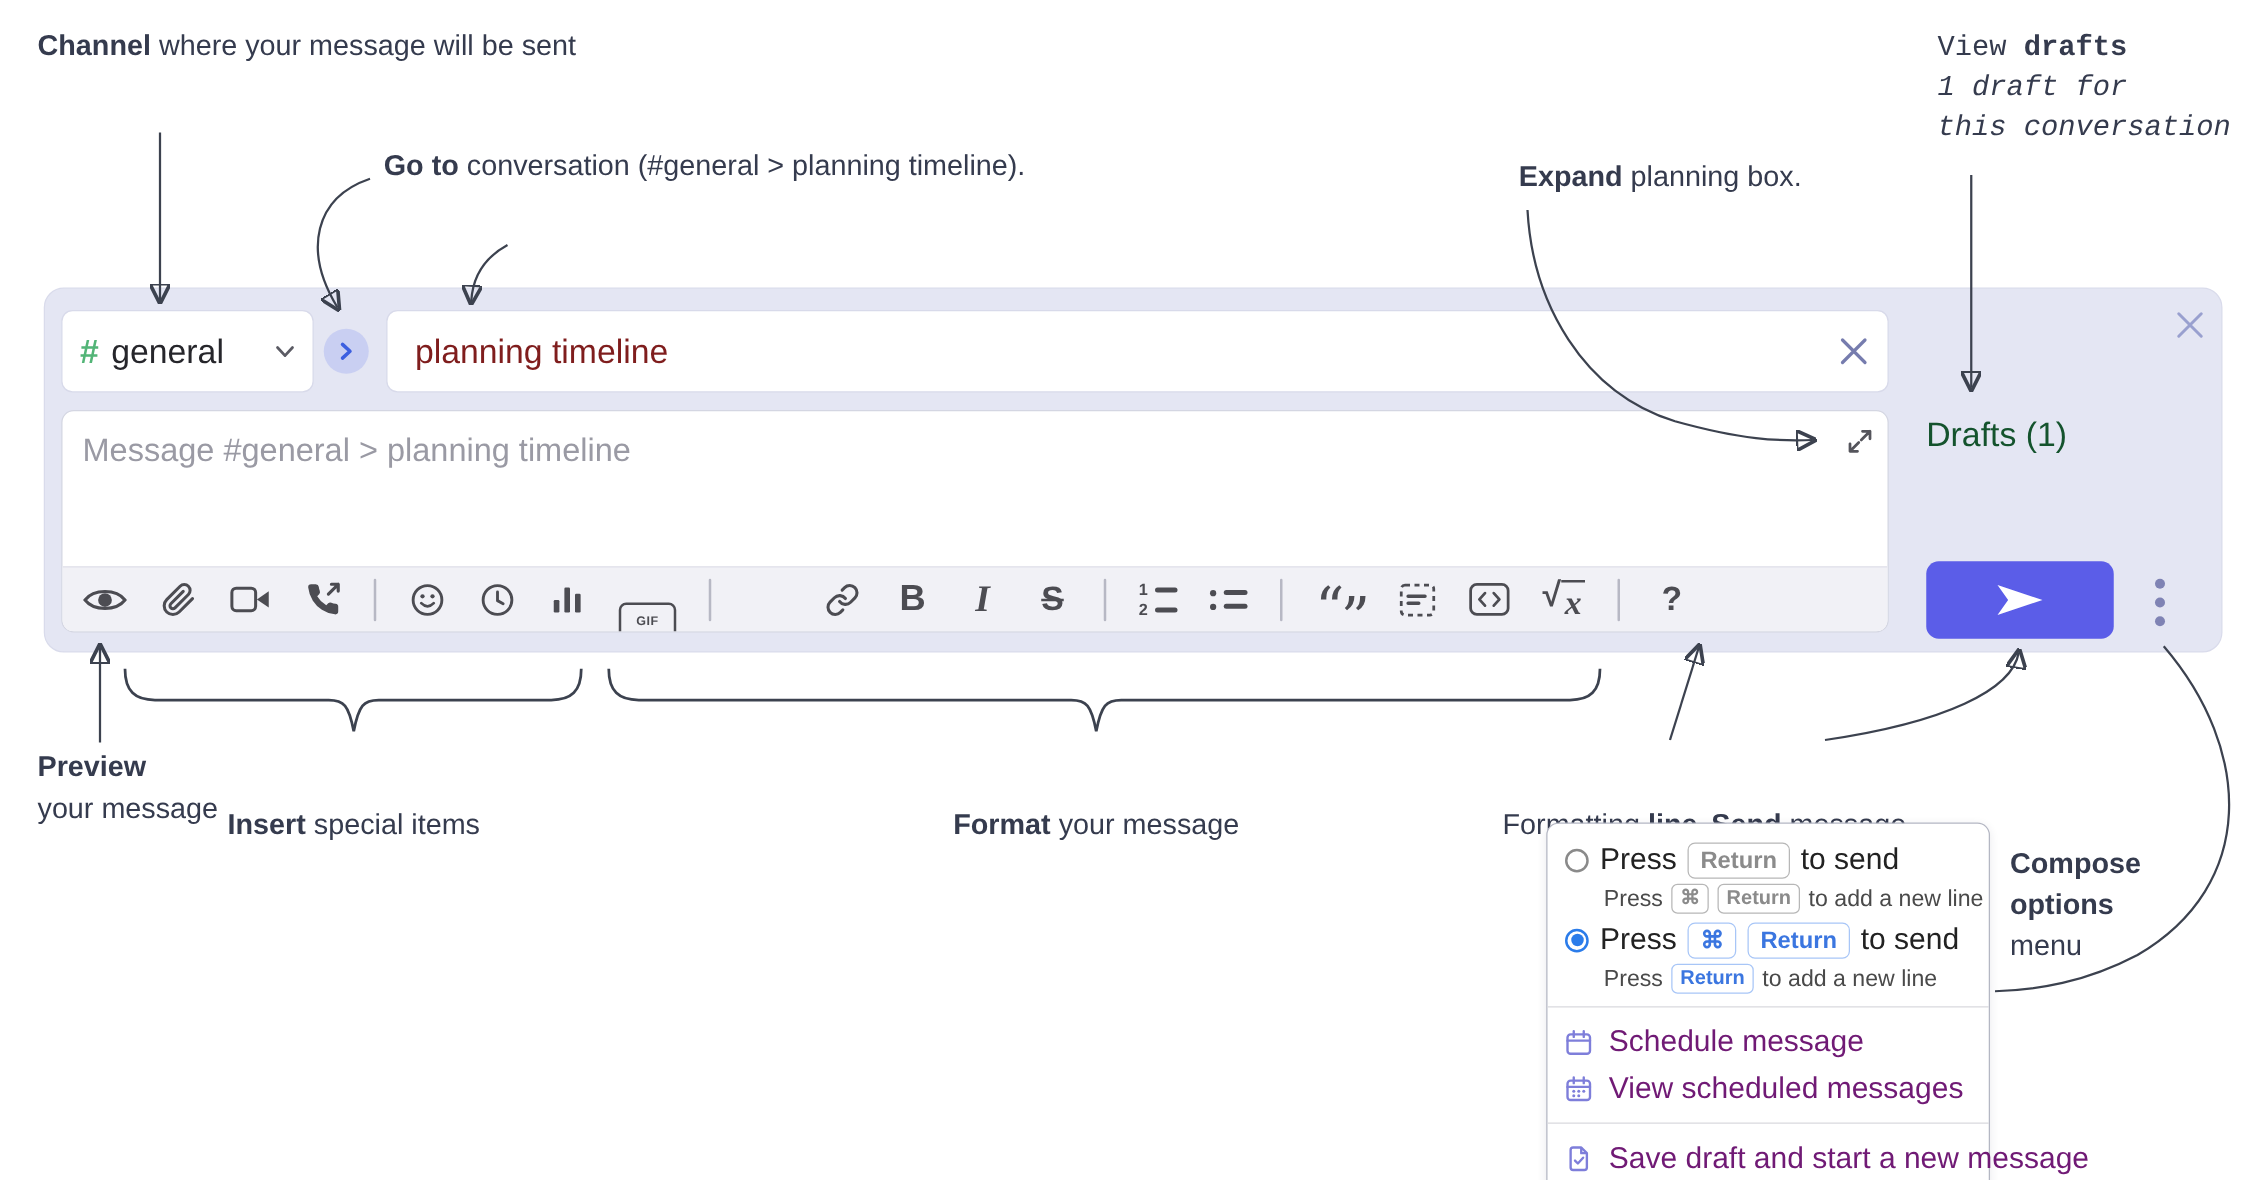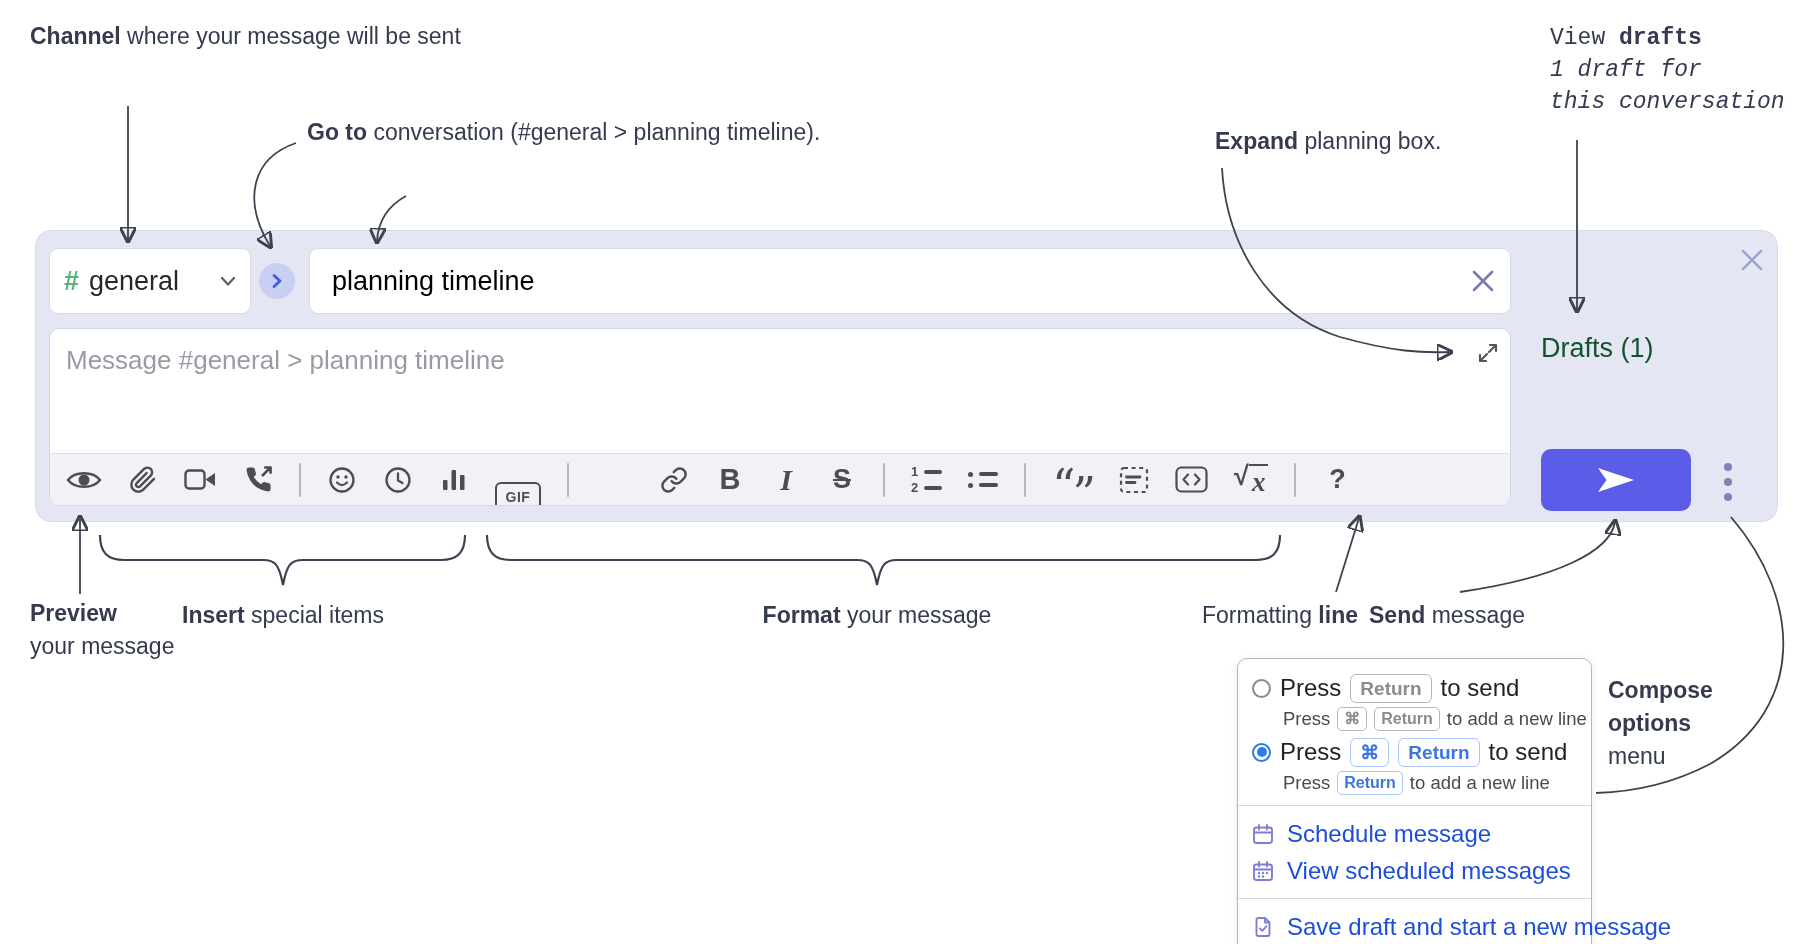--- a/index.html
+++ b/index.html
@@ -2,48 +2,48 @@
 <html><head>
 <meta charset="utf-8">
 <style>
   html,body{margin:0;padding:0;background:#fff;}
   body{font-family:"Liberation Sans",sans-serif;}
   .canvas{position:relative;width:1814px;height:944px;background:#fff;overflow:hidden;}
   
   .ann{position:absolute;font-size:23px;line-height:33px;color:#353b4e;white-space:nowrap;}
   .ann b{font-weight:700;}
   .ann .it{font-style:italic;}
-  .lbl-center{transform:translateX(-50%);}
+  .lbl-center{transform:translateX(-50%);margin-top:44px;}
   
   svg.overlay{position:absolute;left:0;top:0;z-index:20;pointer-events:none;}
   svg.overlay path{fill:none;stroke:#3c424f;stroke-width:1.8px;}
   svg.overlay path.brace{stroke-width:2.2px;}
   
   .compose{position:absolute;left:35px;top:230px;width:1743px;height:292px;background:#e4e6f3;border:1px solid #d9dbeb;border-radius:16px;box-sizing:border-box;z-index:2;}
   .box-white{position:absolute;background:#fff;border:1px solid #d8daea;border-radius:9px;box-sizing:border-box;}
   .channel-select{left:13px;top:17px;width:202px;height:66px;display:flex;align-items:center;padding:0 14px;gap:10px;cursor:pointer;}
   .hash{color:#53b577;font-size:27px;font-weight:700;}
   .channel-name{font-size:27px;color:#26262b;flex:1;}
   .goto-btn{position:absolute;left:223px;top:32px;width:36px;height:36px;border-radius:50%;background:#c9cff2;display:flex;align-items:center;justify-content:center;cursor:pointer;}
   .topic-input{left:273px;top:17px;width:1202px;height:66px;display:flex;align-items:center;padding:0 22px;}
-  .topic-text{font-size:27px;color:#000000;flex:1;}
+  .topic-text{font-size:27px;color:#7f1d1d;flex:1;}
   .icon-btn{display:flex;align-items:center;justify-content:center;cursor:pointer;}
   .topic-clear{position:absolute;right:14px;}
   .compose-close{position:absolute;left:1702px;top:15px;width:28px;height:28px;}
   .drafts-link{position:absolute;left:1505px;top:102px;font-size:27px;color:#14532d;cursor:pointer;}
   .message-box{left:13px;top:97px;width:1462px;height:178px;border:1px solid #d4d6e2;border-radius:10px;overflow:hidden;}
   .placeholder{position:absolute;left:16px;top:16px;font-size:26px;color:#9a9aa4;}
   .expand-btn{position:absolute;right:10px;top:12px;}
   .toolbar{position:absolute;left:0;right:0;bottom:0;height:52px;background:#f1f1f6;border-top:1px solid #dfe0e9;display:flex;align-items:center;padding-left:16px;gap:26px;box-sizing:border-box;}
   .tbi{display:flex;align-items:center;justify-content:center;min-width:30px;height:40px;cursor:pointer;color:#4c4c52;}
   .tb-div{width:2px;height:34px;background:#b7b8c4;border-radius:1px;}
   .tbi.txt{font-size:29px;font-weight:700;}
   .tbi.txt-i{font-family:"Liberation Serif",serif;font-style:italic;font-size:30px;font-weight:600;}
   .tbi.txt-s{font-size:27px;font-weight:600;text-decoration:line-through;}
-  .tbi.gif{border:2.2px solid #4c4c52;border-radius:6px;width:42px;height:26px;min-width:42px;font-size:14px;font-weight:700;letter-spacing:.5px;margin-top:35px;}
+  .tbi.gif{border:2.2px solid #4c4c52;border-radius:6px;width:42px;height:26px;min-width:42px;font-size:10px;font-weight:700;letter-spacing:.5px;margin-top:35px;}
   .tbi.q{font-family:"DejaVu Serif",serif;font-size:46px;letter-spacing:-3px;height:40px;line-height:10px;}
   .q1{position:relative;top:6px;}
   .q2{position:relative;top:14px;}
   .numlist,.bullist{display:flex;flex-direction:column;gap:6px;}
   .nrow{display:flex;align-items:center;gap:5px;}
   .nrow i{font-style:normal;font-size:13px;font-weight:700;line-height:10px;width:8px;}
   .nrow .bar{width:18px;height:4px;background:#4c4c52;border-radius:2px;display:inline-block;}
   .brow{display:flex;align-items:center;gap:6px;}
   .brow .dot{width:5px;height:5px;border-radius:50%;background:#4c4c52;display:inline-block;}
   .brow .bar{width:19px;height:4px;background:#4c4c52;border-radius:2px;display:inline-block;}
@@ -57,21 +57,21 @@
   .menu{position:absolute;left:1237px;top:658px;width:355px;background:#fff;border:1.5px solid #b4b7c3;border-radius:10px;box-sizing:border-box;padding:12px 14px 10px 14px;z-index:5;box-shadow:0 2px 8px rgba(40,40,70,.10);}
   .opt-main{display:flex;align-items:center;gap:9px;font-size:24px;color:#222;height:34px;white-space:nowrap;}
   .opt-sub{margin-left:31px;display:flex;align-items:center;gap:7px;font-size:18.5px;color:#4a4a4a;height:27px;margin-bottom:3px;white-space:nowrap;}
   .radio{width:19px;height:19px;border:2px solid #8a8a8a;border-radius:50%;box-sizing:border-box;flex:none;cursor:pointer;}
   .radio.sel{border-color:#2b7cea;position:relative;}
   .radio.sel::after{content:"";position:absolute;left:2.5px;top:2.5px;width:10px;height:10px;border-radius:50%;background:#2b7cea;}
   .key{border:1.5px solid #b7b7b7;border-radius:6px;padding:0 9px;font-size:19px;color:#8b8b8b;line-height:27px;display:inline-block;font-weight:bold;}
   .key.sm{font-size:16px;padding:0 6px;line-height:22px;border-radius:5px;}
   .key.blue{border-color:#a8c6f7;color:#3b76e0;}
   .menu hr{border:none;border-top:1px solid #d9d9de;margin:9px -14px;}
-  .menu-item{display:flex;align-items:center;gap:13px;font-size:24px;color:#1d4ed8;height:37px;cursor:pointer;white-space:nowrap;}
+  .menu-item{display:flex;align-items:center;gap:13px;font-size:24px;color:#701a75;height:37px;cursor:pointer;white-space:nowrap;}
 </style>
 </head>
 <body>
 
 <div class="canvas">
 
   <div class="ann" style="left:30px;top:20px;">
     <div><b>Channel</b><span> where your message will be sent</span></div>
   </div>
 

